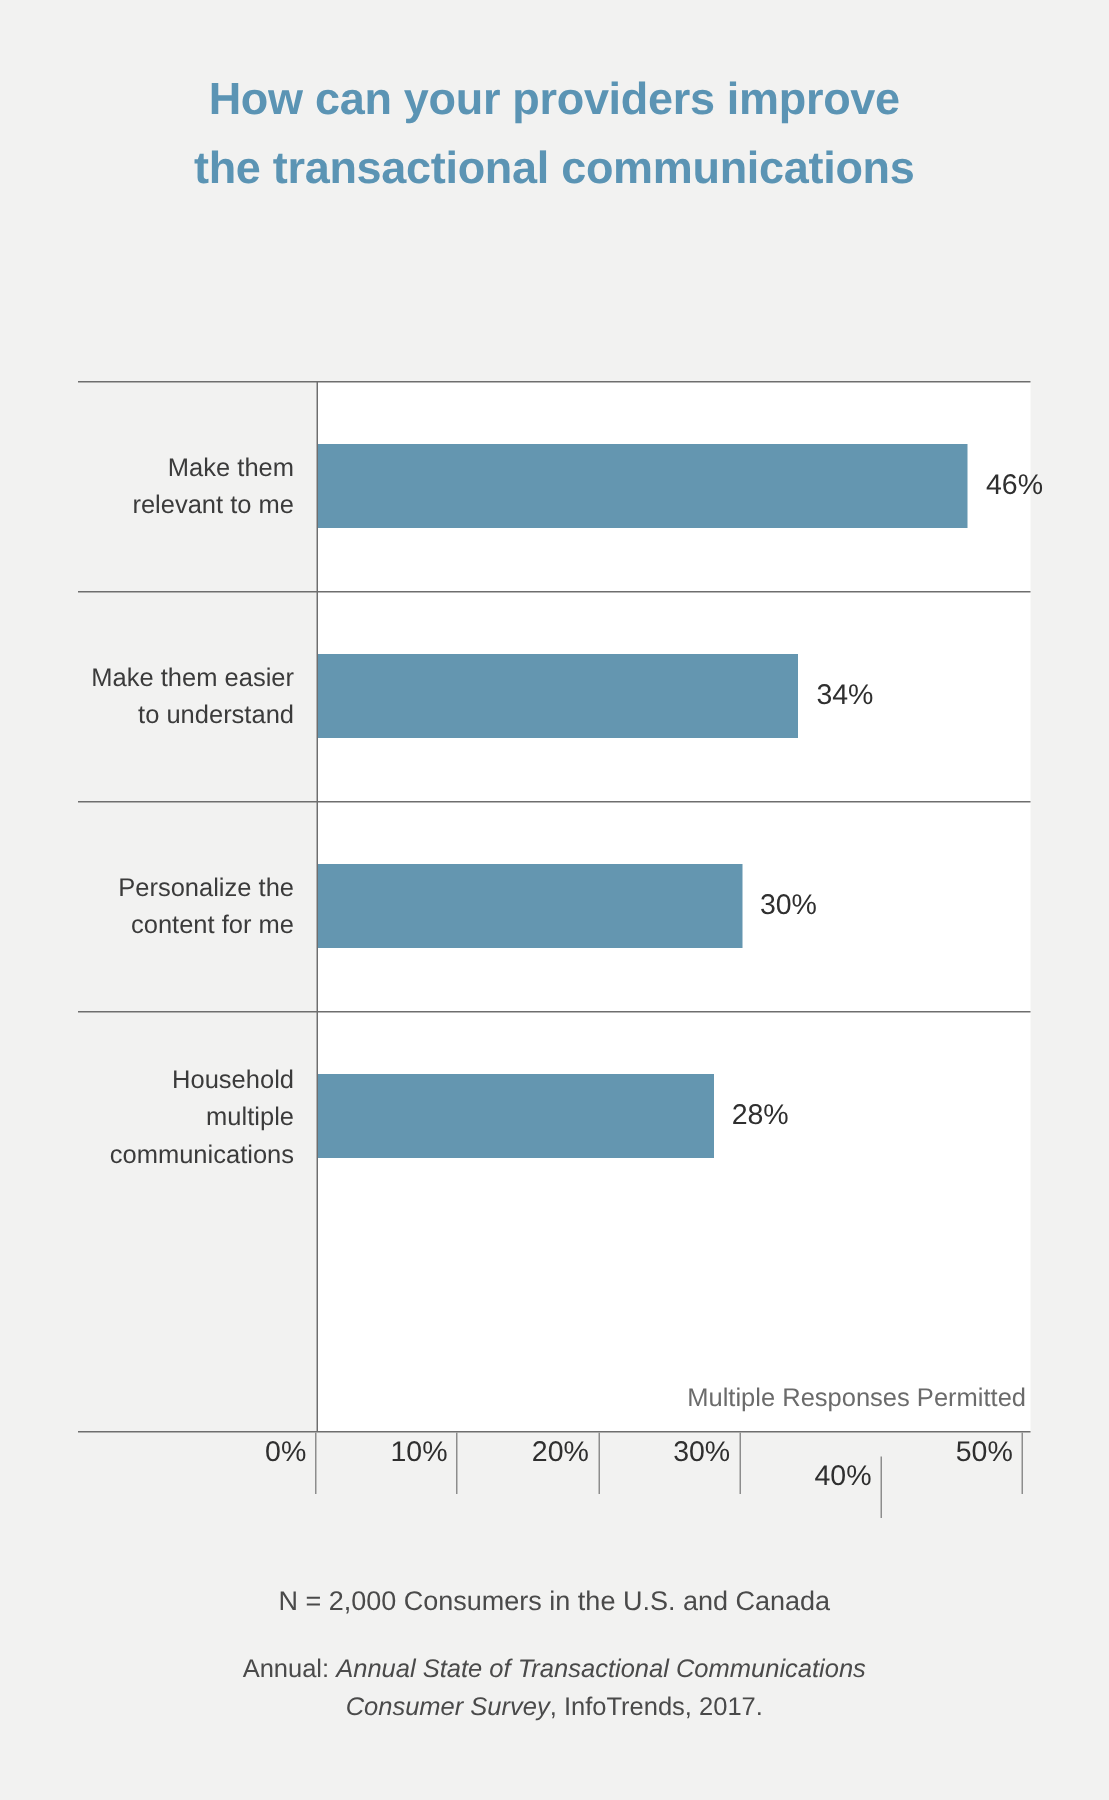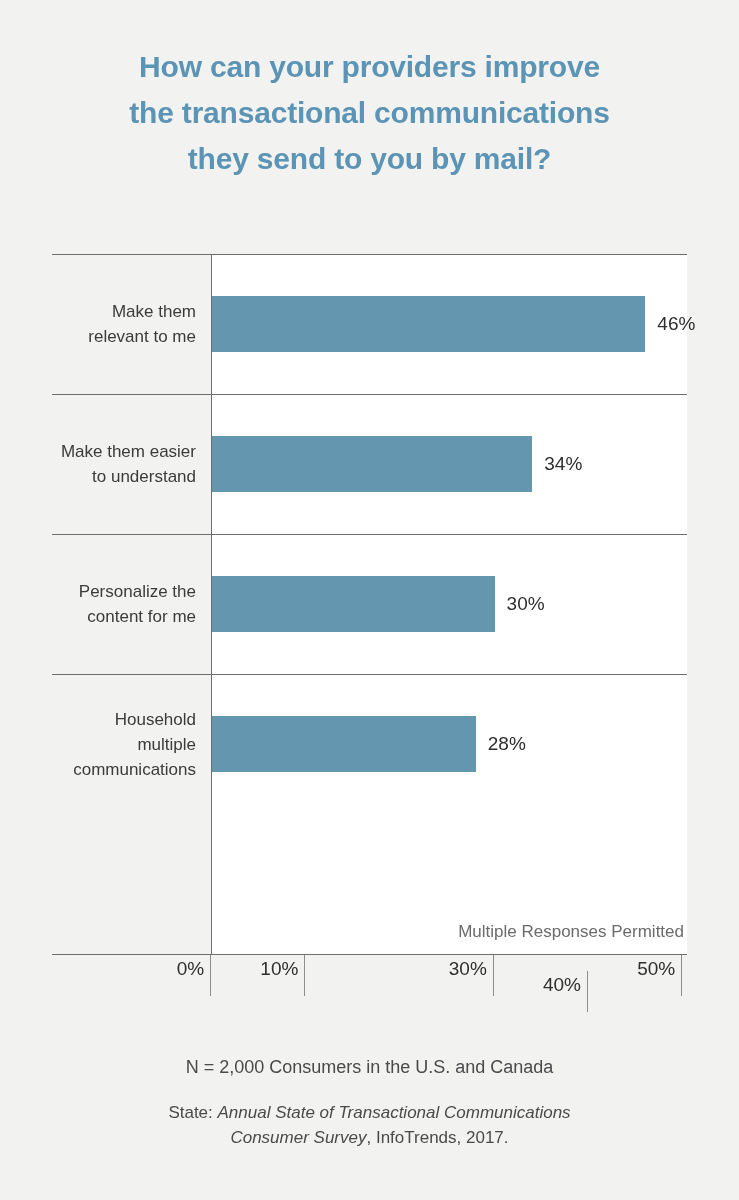--- a/index.html
+++ b/index.html
@@ -201,21 +201,20 @@
     line-height: 25px;
   }
   .source .ital { font-style: italic; }
 </style>
 </head>
 <body>
 
 <div class="title">
   <span class="tline">How can your providers improve</span>
   <span class="tline">the transactional communications</span>
-  <span class="tline">they send to you by mail?</span>
 </div>
 
 <div class="chart">
   <div class="plot-bg"></div>
   <div class="top-rule"></div>
   <div class="axis-line"></div>
 
   <div class="rows" id="rows-container">
       <div class="row" style="top: 0px;">
         <div class="cat-label">
@@ -261,33 +260,37 @@
   <div class="x-axis-rule"></div>
   <div class="ticks" id="ticks-container">
       <div class="tick-cell" style="left: 65px;">
         <div class="tlabel">0%</div>
         <div class="tmark"></div>
       </div>
       <div class="tick-cell" style="left: 159.2px;">
         <div class="tlabel">10%</div>
         <div class="tmark"></div>
       </div>
+      <div class="tick-cell" style="left: 253.4px;">
+        <div class="tlabel">20%</div>
+        <div class="tmark"></div>
+      </div>
       <div class="tick-cell" style="left: 347.6px;">
         <div class="tlabel">30%</div>
         <div class="tmark"></div>
       </div>
       <div class="tick-cell" style="left: 441.8px; margin-top: 16px;">
         <div class="tlabel">40%</div>
         <div class="tmark"></div>
       </div>
       <div class="tick-cell" style="left: 536px;">
         <div class="tlabel">50%</div>
         <div class="tmark"></div>
       </div>
     </div>
 </div>
 
 <div class="sample-note">N = 2,000 Consumers in the U.S. and Canada</div>
 
 <div class="source">
-  <span>State: </span><span class="ital">Annual State of Transactional Communications</span><br>
+  <span>Annual: </span><span class="ital">Annual State of Transactional Communications</span><br>
   <span class="ital">Consumer Survey</span><span>, InfoTrends, 2017.</span>
 </div>
 
 </body></html>

